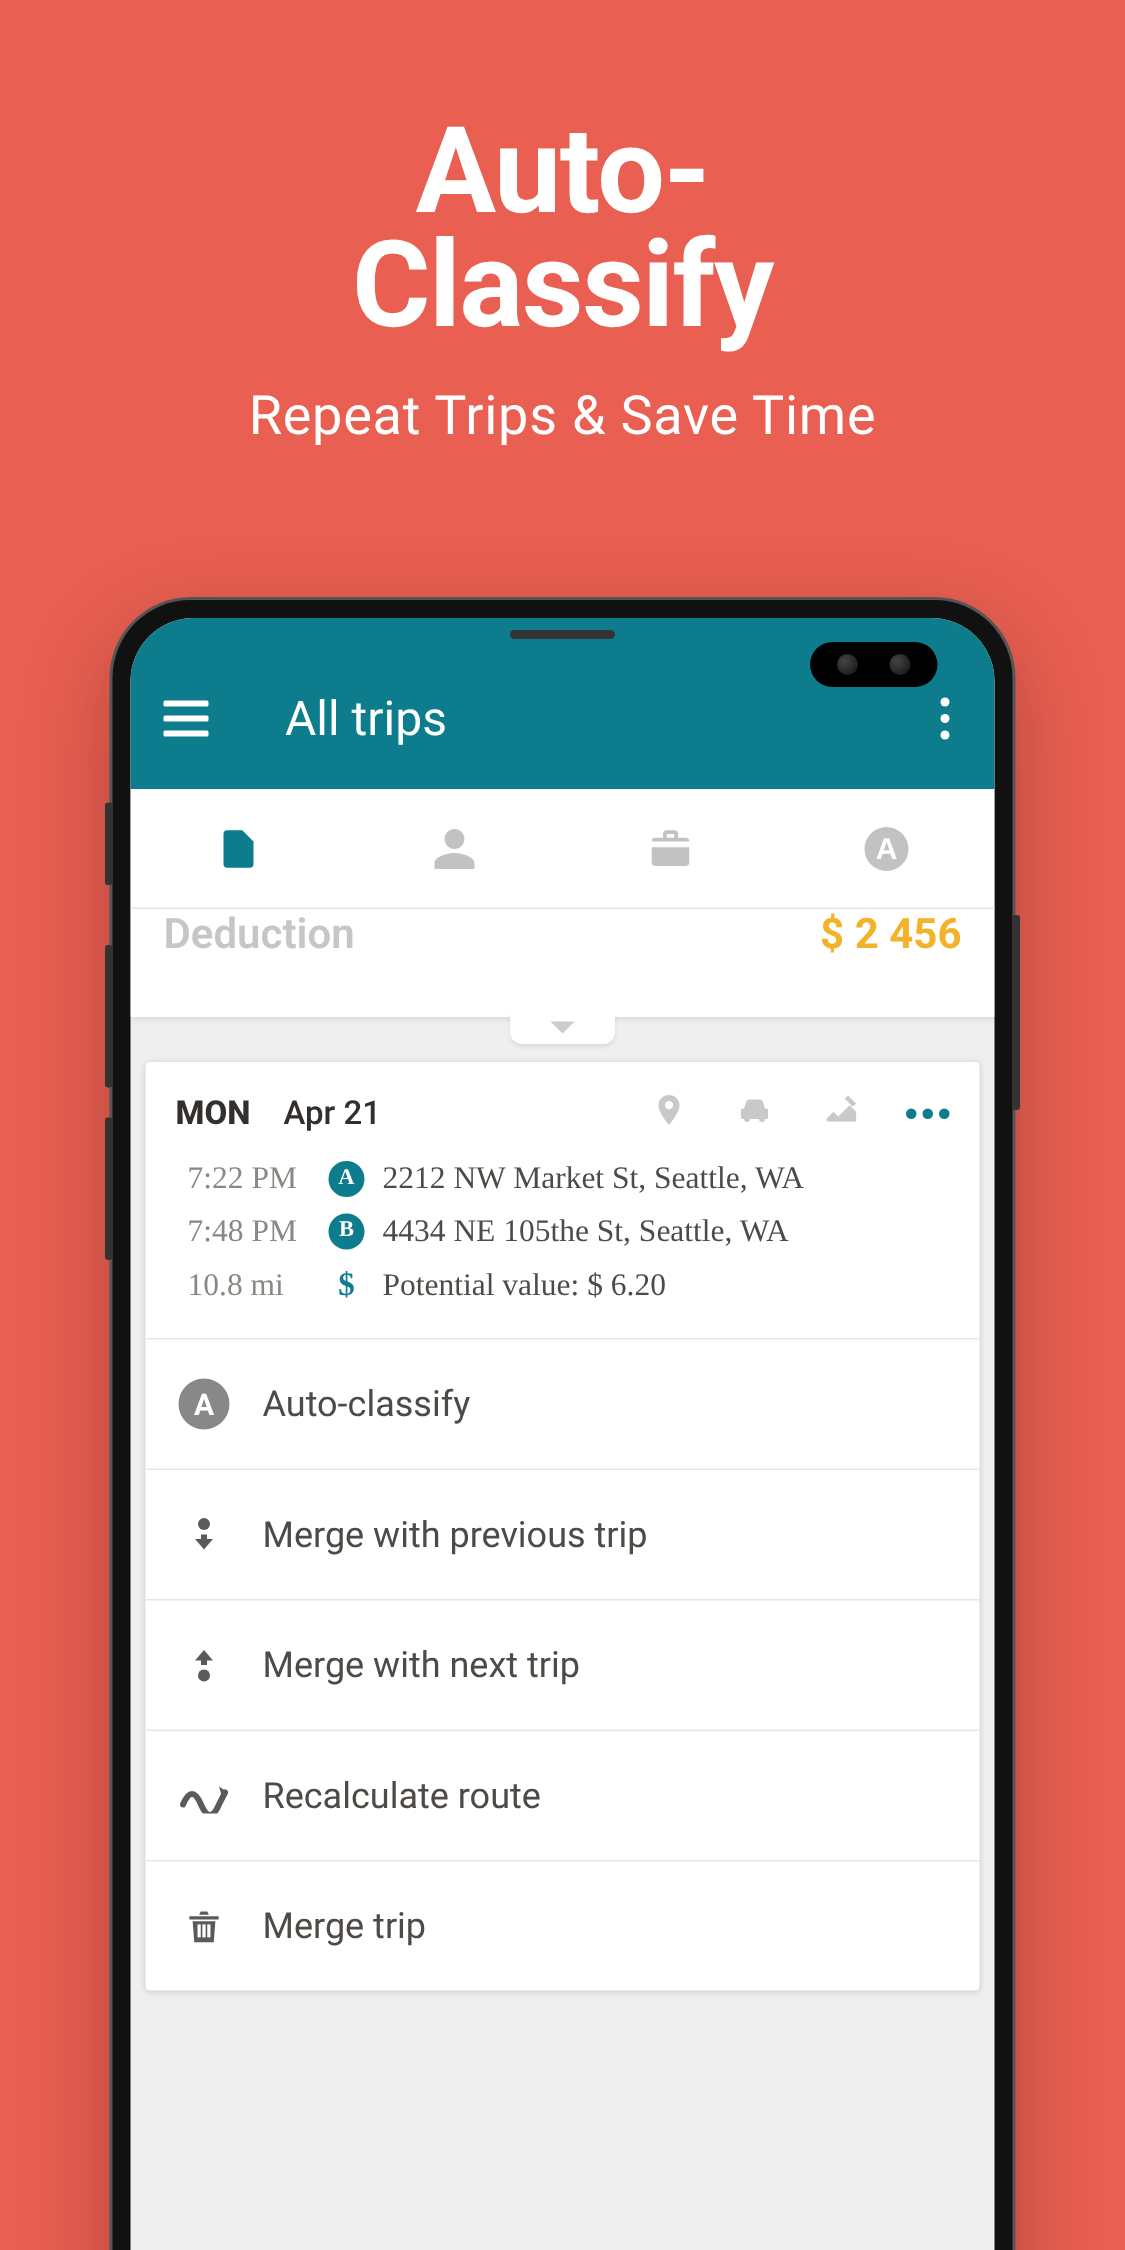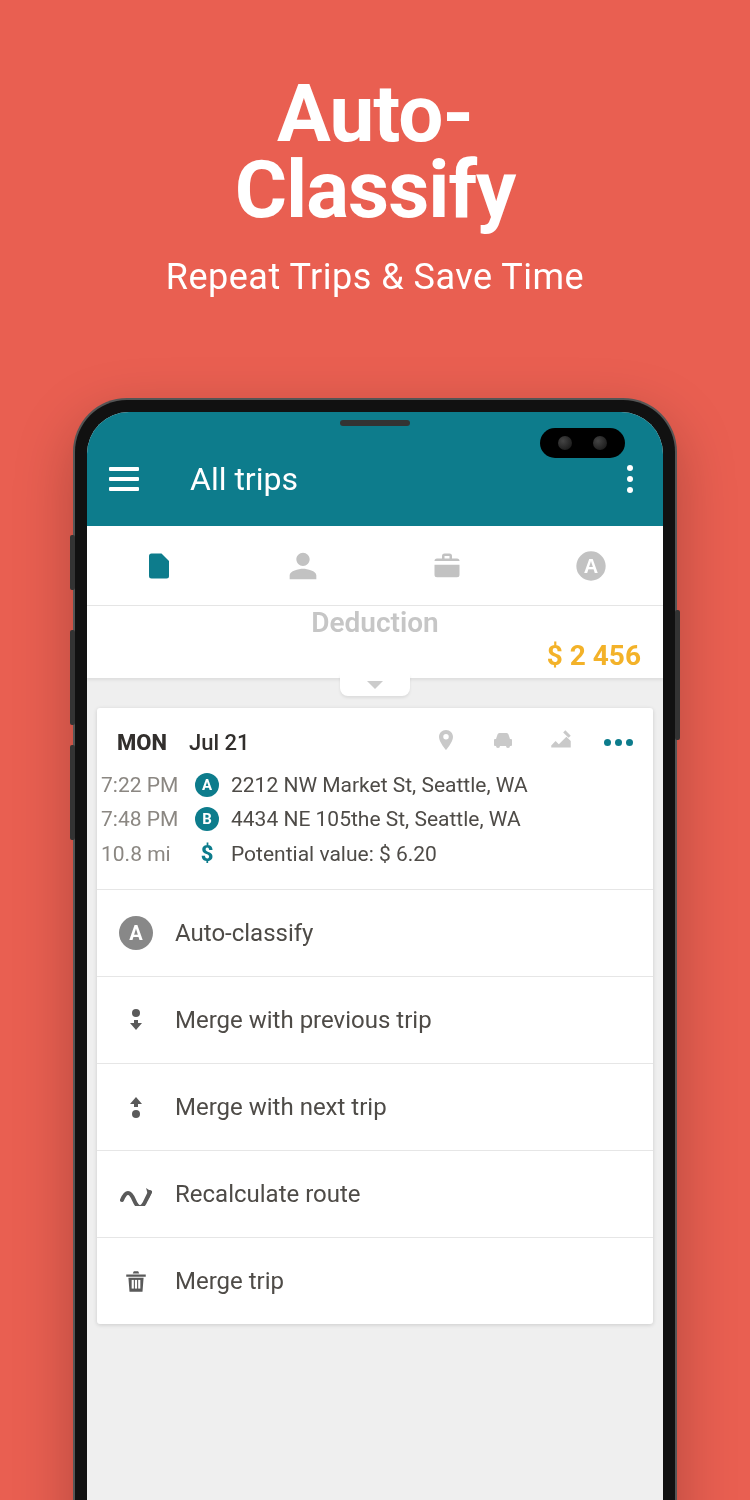--- a/index.html
+++ b/index.html
@@ -103,25 +103,24 @@
   align-items: center;
   justify-content: space-around;
   border-bottom: 1px solid #e6e6e6;
 }
 .tab-item { color: #c2c2c2; cursor: pointer; display: flex; align-items: center; justify-content: center; width: 40px; height: 40px; }
 .tab-item.active { color: #0d7c8c; }
 .deduction-row {
   background: #fff;
   height: 72px;
   display: flex;
-  align-items: center;
+  align-items: flex-start;
   padding: 0 22px;
   position: relative;
   box-shadow: 0 2px 3px rgba(0,0,0,0.08);
-  flex-direction: column;
 }
 .deduction-label { color: #c6c6c6; font-size: 28px; font-weight: 600; }
 .deduction-amount { margin-left: auto; font-size: 28px; font-weight: 700; }
 .deduction-amount .cur { color: #f3b229; }
 .deduction-amount .val { color: #f3b229; }
 .deduction-tab {
   position: absolute;
   bottom: -18px;
   left: 50%;
   transform: translateX(-50%);
@@ -151,21 +150,21 @@
   display: flex;
   align-items: center;
   gap: 22px;
 }
 .trip-day { font-weight: 800; font-size: 22px; color: #322f2d; }
 .trip-date { font-weight: 500; font-size: 22px; color: #322f2d; }
 .trip-head-icons { margin-left: auto; display: flex; gap: 30px; align-items: center; }
 .trip-head-icons .ic { color: #c9c9c9; }
 .more-dots { display: flex; gap: 4px; cursor: pointer; }
 .more-dots span { width: 7px; height: 7px; background: #0d7c8c; border-radius: 50%; }
-.trip-body { padding: 6px 4px 18px; }
+.trip-body { padding: 6px 28px 18px; font-family: Liberation Serif, serif; }
 .trip-line { display: flex; align-items: center; gap: 12px; padding: 5px 0; font-size: 21px; }
 .trip-time { color: #8b8782; width: 82px; }
 .marker-ab {
   width: 24px; height: 24px; border-radius: 50%;
   background: #0d7c8c; color: #fff;
   font-size: 15px; font-weight: 700;
   display: flex; align-items: center; justify-content: center;
   flex-shrink: 0;
 }
 .trip-addr { color: #4e4b47; }
@@ -252,21 +251,21 @@
       <div class="deduction-amount">
         <span class="cur">$</span> <span class="val">2 456</span>
       </div>
       <div class="deduction-tab"></div>
     </div>
 
     <div class="content-scroll">
       <div class="trip-card">
         <div class="trip-head">
           <span class="trip-day">MON</span>
-          <span class="trip-date">Jul 21</span>
+          <span class="trip-date">Apr 21</span>
           <div class="trip-head-icons">
             <span class="ic">
               <svg width="24" height="28" viewBox="0 0 24 24">
                   <path fill="currentColor" d="M12 2C8 2 5 5 5 9c0 5 7 13 7 13s7-8 7-13c0-4-3-7-7-7zm0 9.5A2.5 2.5 0 1 1 12 6a2.5 2.5 0 0 1 0 5.5z"></path>
                 </svg>
             </span>
             <span class="ic">
               <svg width="30" height="24" viewBox="0 0 24 24">
                   <path fill="currentColor" d="M5 11l1.5-4.5A2 2 0 0 1 8.4 5h7.2a2 2 0 0 1 1.9 1.5L19 11h1a1 1 0 0 1 1 1v5a1 1 0 0 1-1 1h-1a2 2 0 0 1-4 0H9a2 2 0 0 1-4 0H4a1 1 0 0 1-1-1v-5a1 1 0 0 1 1-1h1z"></path>
                 </svg>

